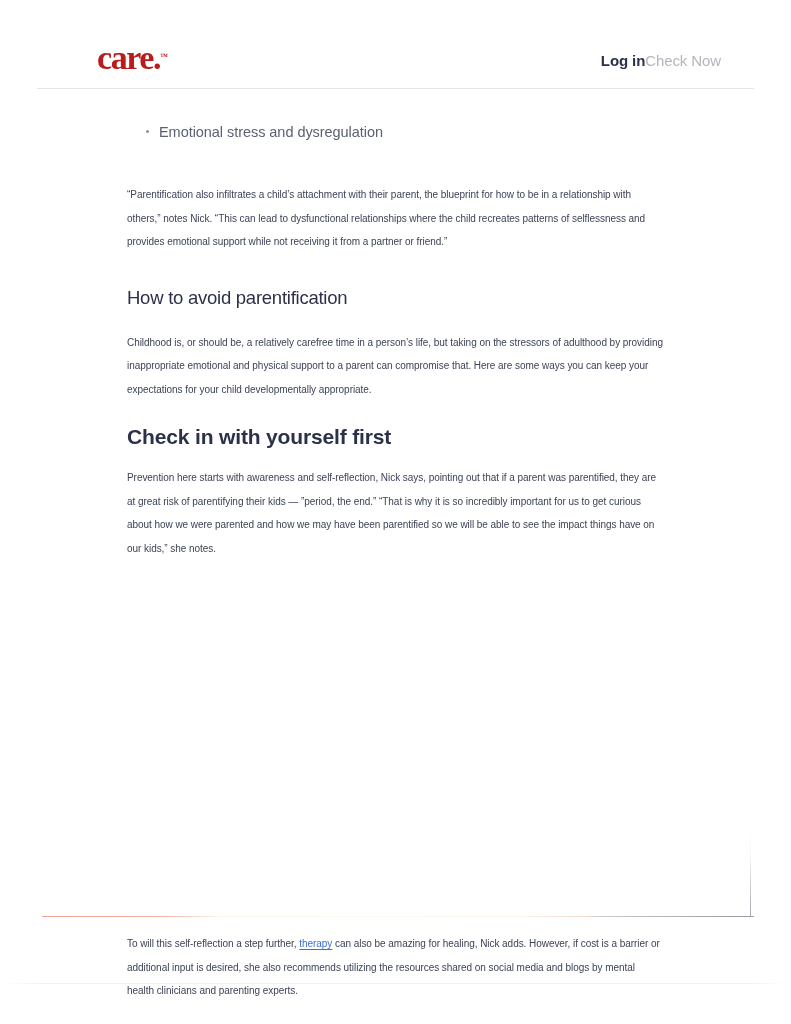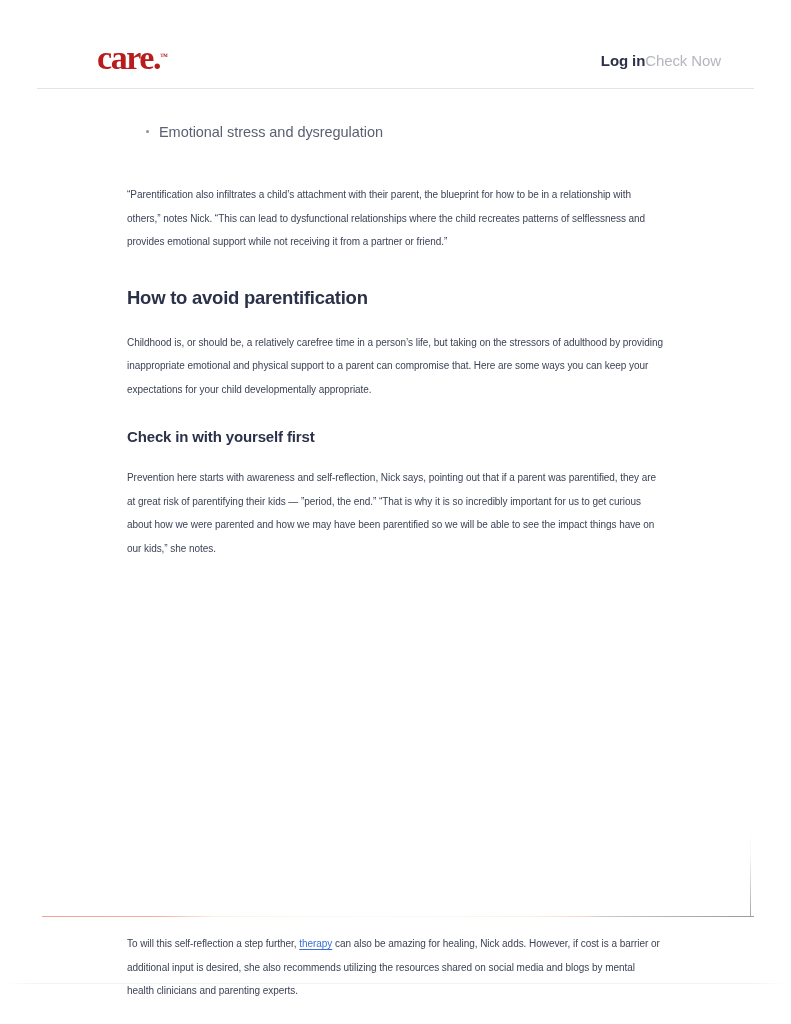--- a/index.html
+++ b/index.html
@@ -128,30 +128,30 @@
     line-height: 23.5px;
     color: #3d4356;
     margin: 0;
     letter-spacing: -0.05px;
   }
   .gap-quote { height: 25px; }
 
   h2.section-title {
     font-size: 18.5px;
     line-height: 24px;
-    font-weight: 700;
+    font-weight: 400;
     color: #2b3149;
     margin: 0;
     letter-spacing: -0.25px;
   }
   .gap-h2-top { height: 32px; }
   .gap-h2-bottom { height: 21px; }
 
   h3.sub-title {
-    font-size: 15px;
+    font-size: 21px;
     line-height: 21px;
     font-weight: 700;
     color: #2b3149;
     margin: 0;
     letter-spacing: -0.15px;
   }
   .gap-h3-top { height: 25px; }
   .gap-h3-bottom { height: 19px; }
 
   a.inline-link {

